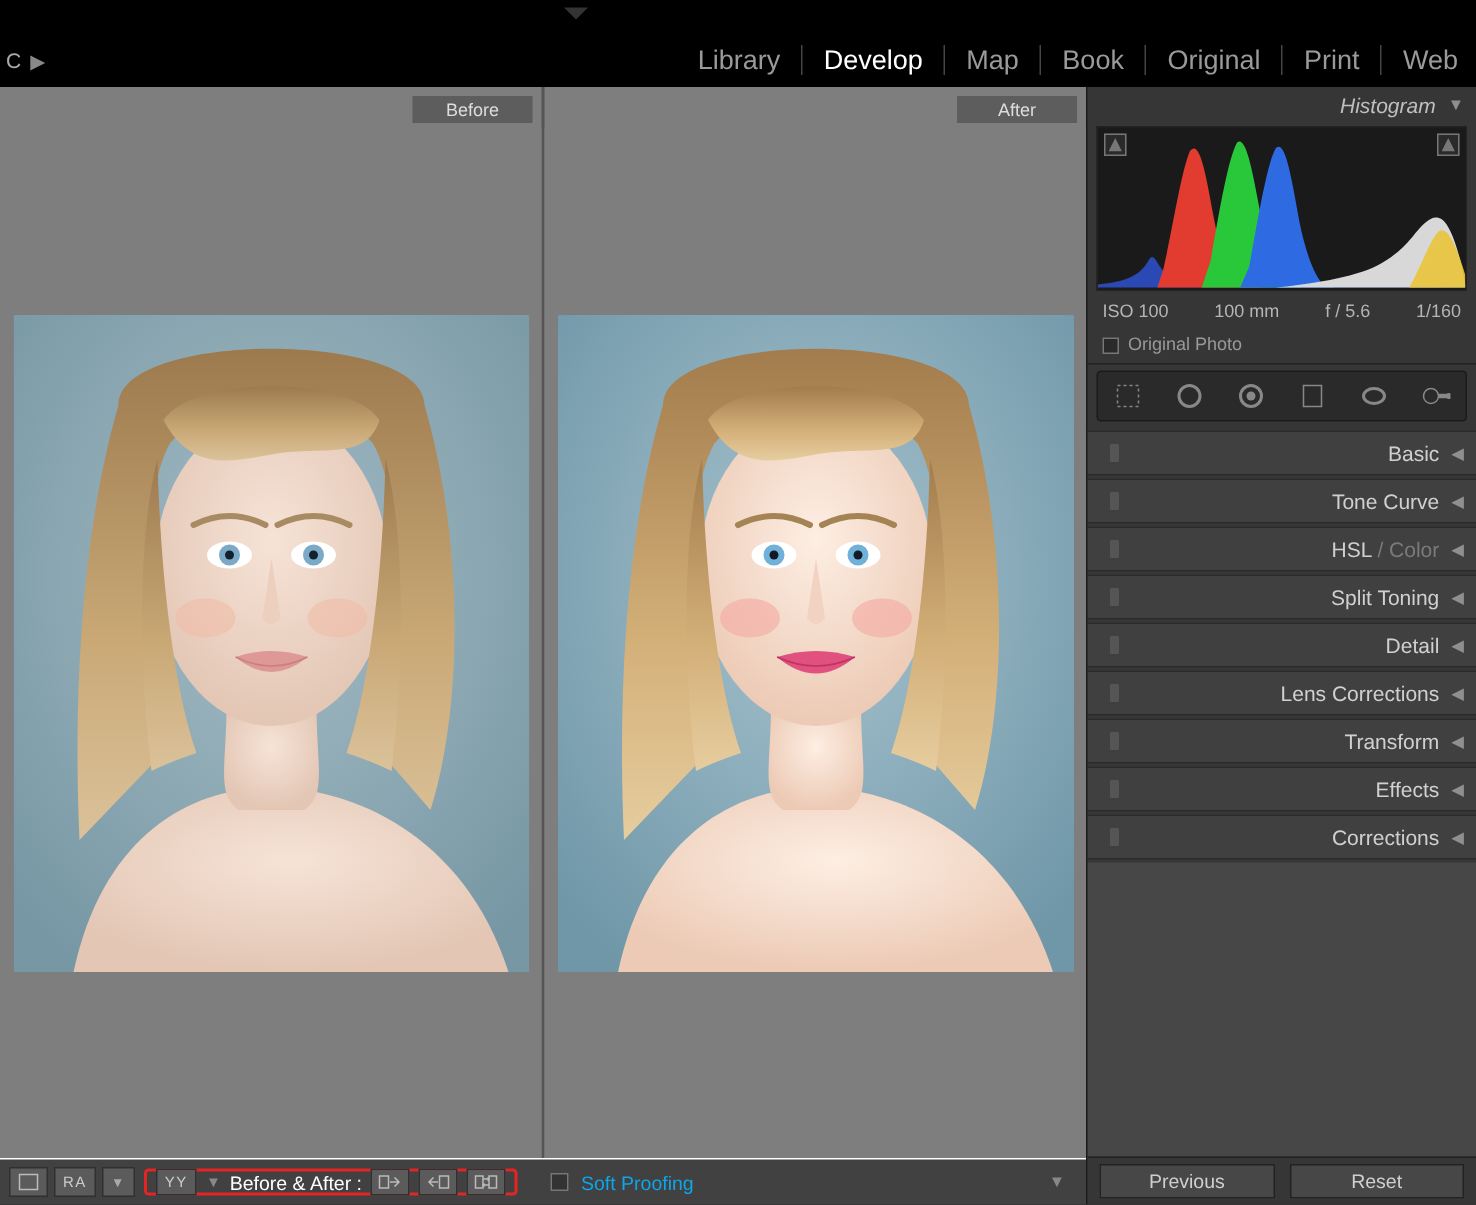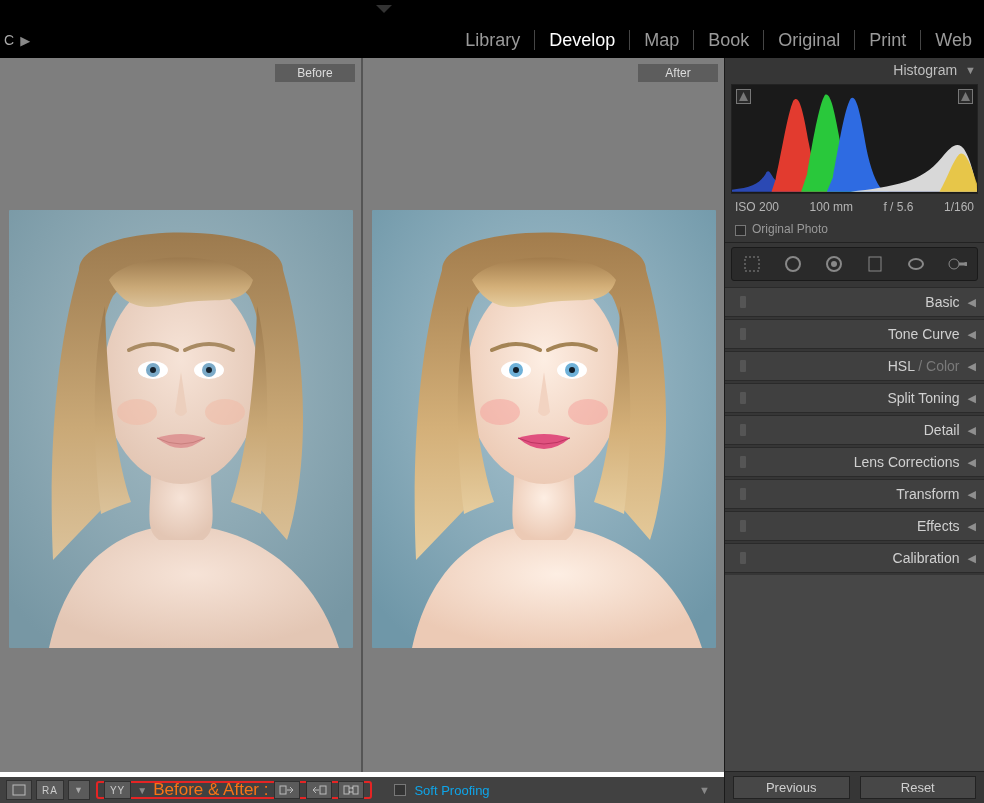--- a/index.html
+++ b/index.html
@@ -44,52 +44,52 @@
   .compare-viewer .half {
     flex: 1; background: #7e7e7e; display: flex; align-items: center; justify-content: center;
     position: relative;
   }
   .compare-viewer .sep { width: 2px; background: #555; }
   .photo {
     width: 344px; height: 438px; border-radius: 1px; overflow: hidden; position: relative;
   }
 
   
-  .toolbar { height: 31px; background: #414141; border-top: 5px solid #ffffff; display: flex; align-items: center; }
+  .toolbar { height: 31px; background: #414141; border-top: 1px solid #ffffff; display: flex; align-items: center; }
   .toolbar .left { display: flex; align-items: center; gap: 4px; padding-left: 6px; }
   .tbtn {
     height: 20px; background: #5b5b5b; border: 1px solid #303030; display: flex;
     align-items: center; justify-content: center; font-size: 10px; color: #ccc; letter-spacing: 1px;
     cursor: pointer; padding: 0 5px;
   }
   .tbtn.sq { width: 26px; padding: 0; }
   .tbtn.sq.thin { width: 22px; }
   .redbox {
     display: flex; align-items: center; gap: 6px; border: 2px solid #e52424; border-radius: 3px;
     padding: 2px 6px; margin-left: 2px; height: 18px;
   }
   .redbox .drop-caret { color:#888; font-size:10px;}
-  .redbox .label { color: #f97316; font-size: 17px; text-align: right; }
+  .redbox .label { color: #ffffff; font-size: 13px; text-align: right; }
   .redbox .mini { width: 26px; height:18px; background:#5b5b5b; border:1px solid #303030; display:flex; align-items:center; justify-content:center;}
   .redbox .mini svg { display:block;}
 
   .toolbar .right { flex: 1; display: flex; align-items: center; padding: 0 10px; gap: 8px; position: relative;}
   .toolbar .right .sep-v { width:2px; height:100%; background:#555; margin-right:6px; margin-left:-4px;}
   .toolbar .checkbox { width: 12px; height: 12px; border: 1px solid #777; background: #333; }
   .toolbar .right .softlabel { color: #0ea5e9; font-size: 13px; }
   .toolbar .right .dropdown-caret { margin-left: auto; color:#888; font-size:11px; padding-right:4px;}
 
   
   .right-panel {
     width: 260px; background: #363636; border-left: 1px solid #1a1a1a; display: flex; flex-direction: column;
     overflow-y: auto;
   }
   .rp-title {
     height: 24px; display: flex; align-items: center; justify-content: flex-end; padding: 0 8px;
-    color: #bfbfbf; font-size: 14px; gap: 8px; background:#363636;
+    color: #bfbfbf; font-size: 14px; gap: 8px; background:#363636;font-style:italic;
   }
   .rp-title .tri { color: #8f8f8f; font-size: 11px; }
 
   
   .histogram {
     height: 110px; background: #1a1a1a; margin: 2px 6px 4px 6px; position: relative; border:1px solid #222;
     overflow: hidden;
   }
   .histo-svg { position:absolute; inset:0; }
   .clip-box {
@@ -348,21 +348,21 @@
             </svg>
         </div>
         <div class="clip-box clip-right">
           <svg width="9" height="9">
               <path d="M0 9 L4.5 0 L9 9 Z" fill="#777"></path>
             </svg>
         </div>
       </div>
 
       <div class="exif">
-        <span>ISO 200</span>
+        <span>ISO 100</span>
         <span>100 mm</span>
         <span>f / 5.6</span>
         <span>1/160</span>
       </div>
 
       <div class="orig-row">
         <div class="cb"></div>
         <span>Original Photo</span>
       </div>
 
@@ -438,21 +438,21 @@
             <span class="plabel">Transform</span>
             <span class="tri">◀</span>
           </div>
           <div class="panel-head">
             <div class="toggle-dot"></div>
             <span class="plabel">Effects</span>
             <span class="tri">◀</span>
           </div>
           <div class="panel-head">
             <div class="toggle-dot"></div>
-            <span class="plabel">Calibration</span>
+            <span class="plabel">Corrections</span>
             <span class="tri">◀</span>
           </div>
         </div>
 
       <div class="rp-fill"></div>
 
       <div class="rp-bottom">
         <button>Previous</button>
         <button>Reset</button>
       </div>

